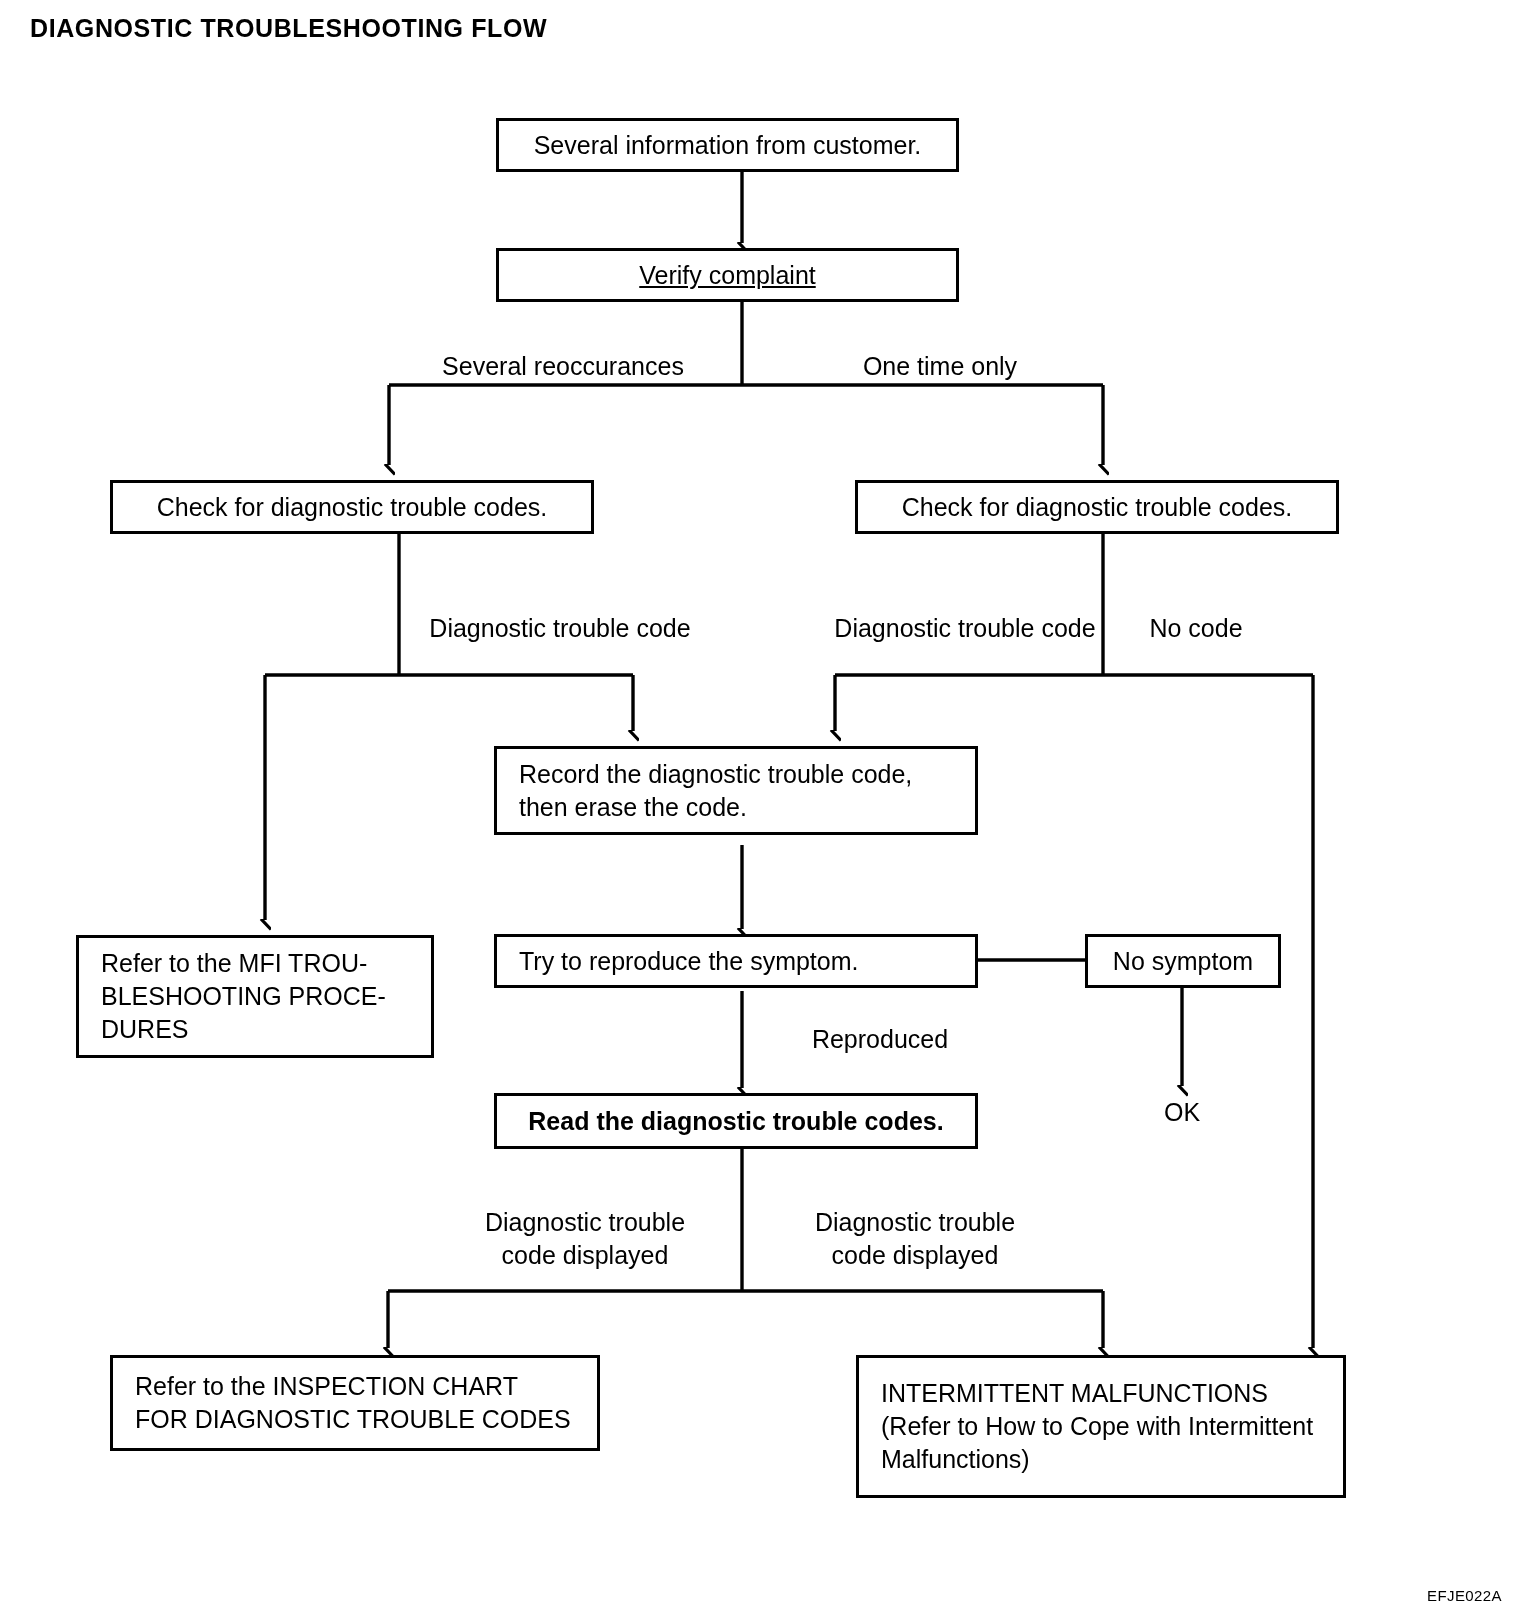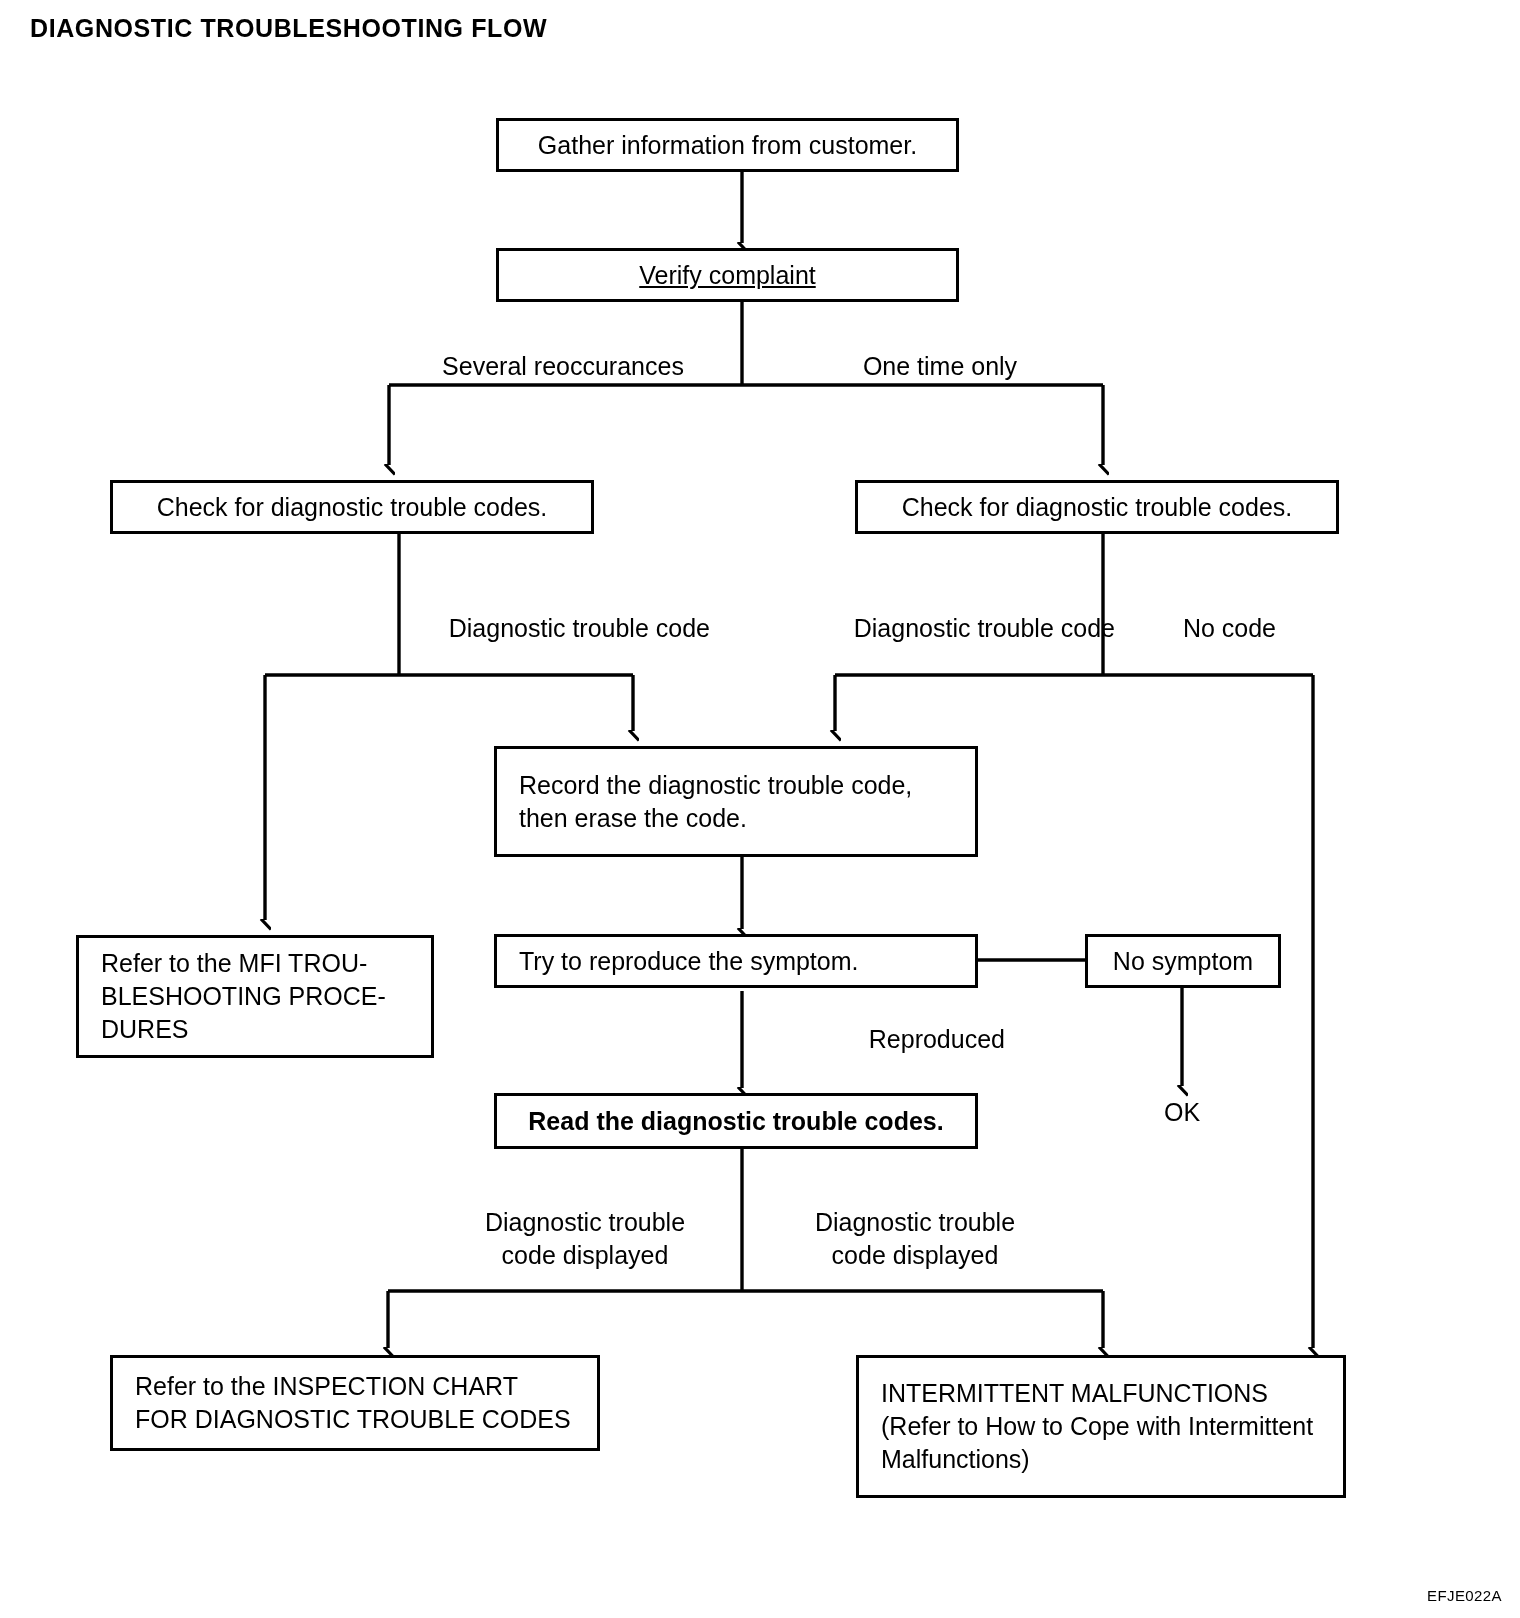--- a/index.html
+++ b/index.html
@@ -45,21 +45,21 @@
   .node.left{justify-content:flex-start;text-align:left;padding-left:22px;padding-right:12px;}
 
   .edge-label{
     position:absolute;
     font-size:25px;
     line-height:1.30;
     white-space:pre-line;
     color:#000;
   }
   .edge-label.center{text-align:center;}
-  .edge-label.left{text-align:right;}
+  .edge-label.left{text-align:center;}
 </style>
 </head>
 <body>
 
 <div id="flow-root">
 
   <div class="title">DIAGNOSTIC TROUBLESHOOTING FLOW</div>
 
   <svg id="wires" viewBox="0 0 1520 1618" xmlns="http://www.w3.org/2000/svg">
     <defs>
@@ -94,29 +94,29 @@
 
       <path d="M 742 991 L 742 1088" marker-end="url(#ah)"></path>
 
       <path d="M 742 1149 L 742 1291"></path>
       <path d="M 388 1291 L 1103 1291"></path>
       <path d="M 388 1291 L 388 1348" marker-end="url(#ah)"></path>
       <path d="M 1103 1291 L 1103 1348" marker-end="url(#ah)"></path>
     </g>
   </svg>
 
-  <div class="node center" style="left:496px;top:118px;width:463px;height:54px;">Gather information from customer.</div>
+  <div class="node center" style="left:496px;top:118px;width:463px;height:54px;">Several information from customer.</div>
 
   <div class="node center" style="left:496px;top:248px;width:463px;height:54px;text-decoration:underline;">Verify complaint</div>
 
   <div class="node center" style="left:110px;top:480px;width:484px;height:54px;">Check for diagnostic trouble codes.</div>
 
   <div class="node center" style="left:855px;top:480px;width:484px;height:54px;">Check for diagnostic trouble codes.</div>
 
-  <div class="node left" style="left:494px;top:746px;width:484px;height:111px;">Record the diagnostic trouble code,
+  <div class="node left" style="left:494px;top:746px;width:484px;height:89px;">Record the diagnostic trouble code,
 then erase the code.</div>
 
   <div class="node left" style="left:76px;top:935px;width:358px;height:123px;">Refer to the MFI TROU-
 BLESHOOTING PROCE-
 DURES</div>
 
   <div class="node left" style="left:494px;top:934px;width:484px;height:54px;">Try to reproduce the symptom.</div>
 
   <div class="node center" style="left:1085px;top:934px;width:196px;height:54px;">No symptom</div>
 

